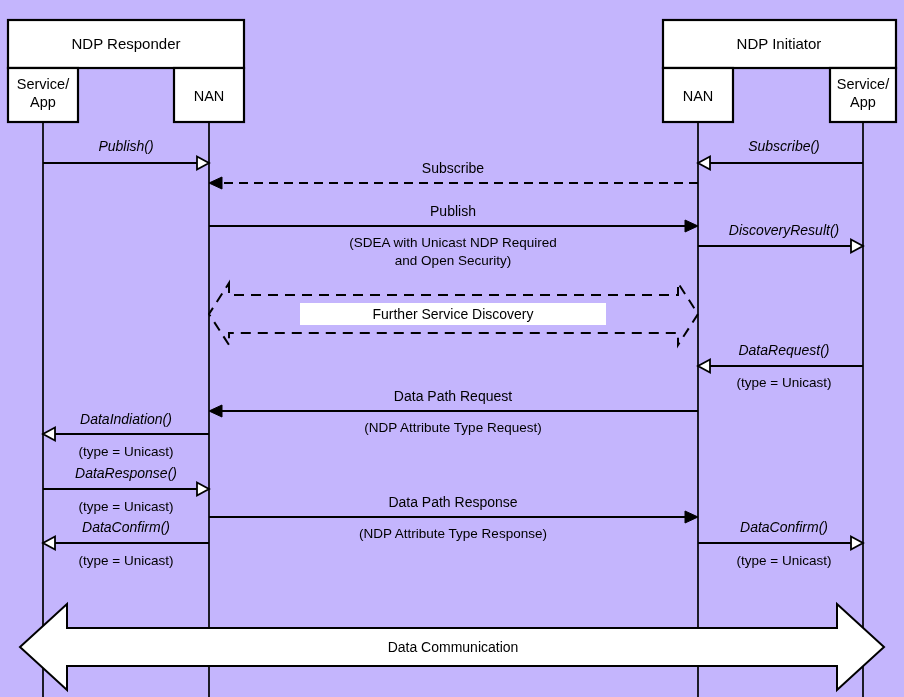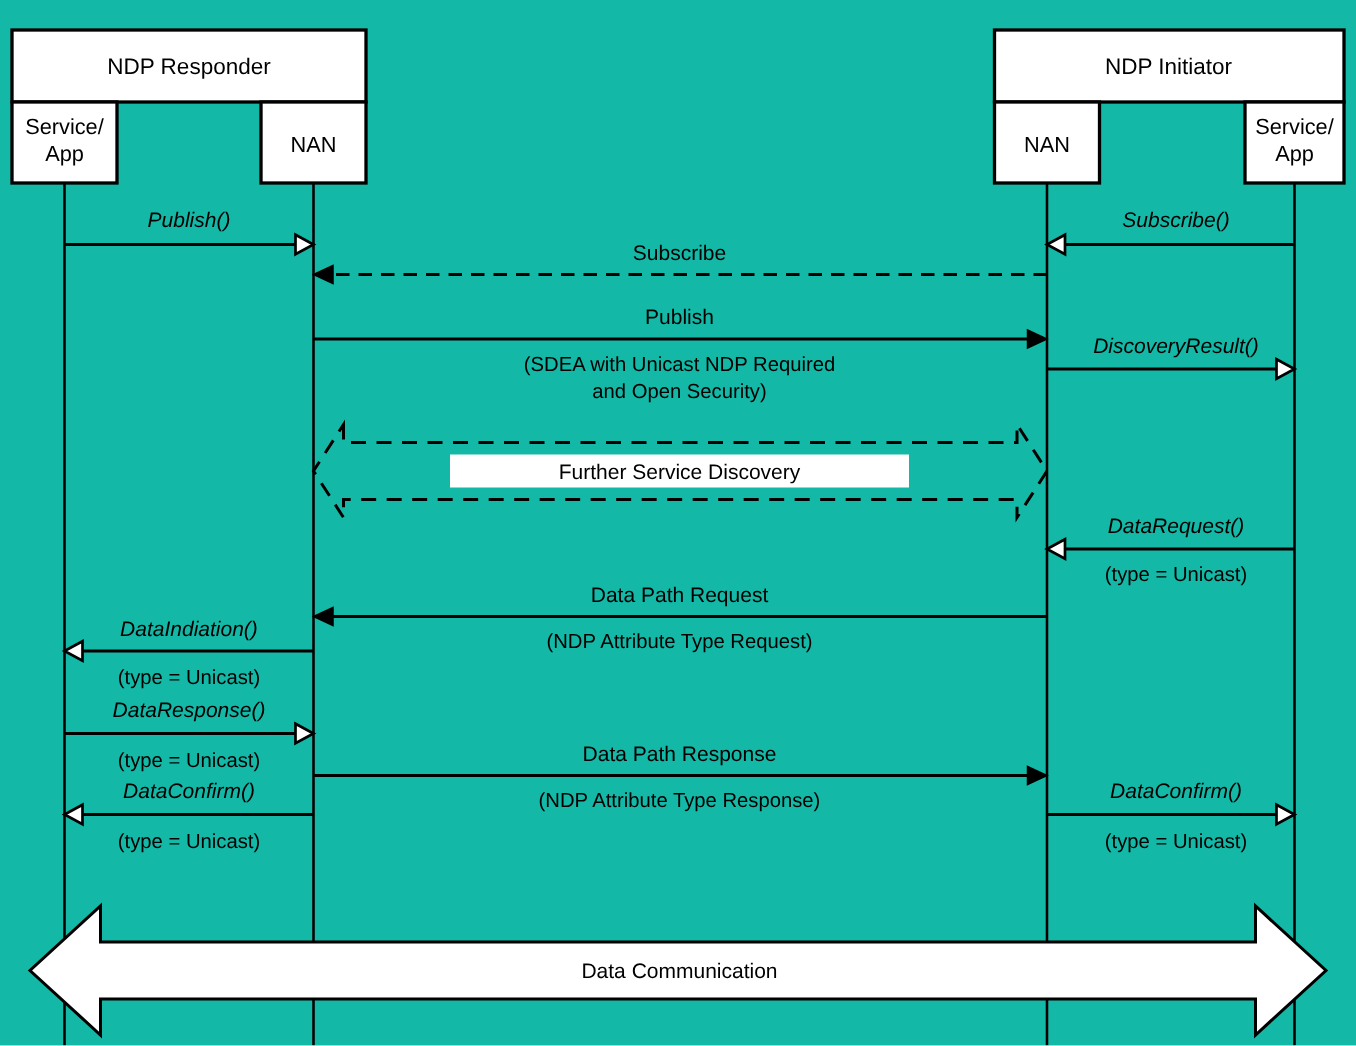--- a/index.html
+++ b/index.html
@@ -8,21 +8,21 @@
     padding: 0;
     background: #ffffff;
   }
   body {
     font-family: "Liberation Sans", sans-serif;
   }
   #diagram-root {
     position: relative;
     width: 904px;
     height: 697px;
-    background: #14b8a6;
+    background: #c4b5fd;
     overflow: hidden;
   }
   #diagram-svg {
     display: block;
     width: 904px;
     height: 697px;
   }
   .box-line {
     fill: #ffffff;
     stroke: #000000;

